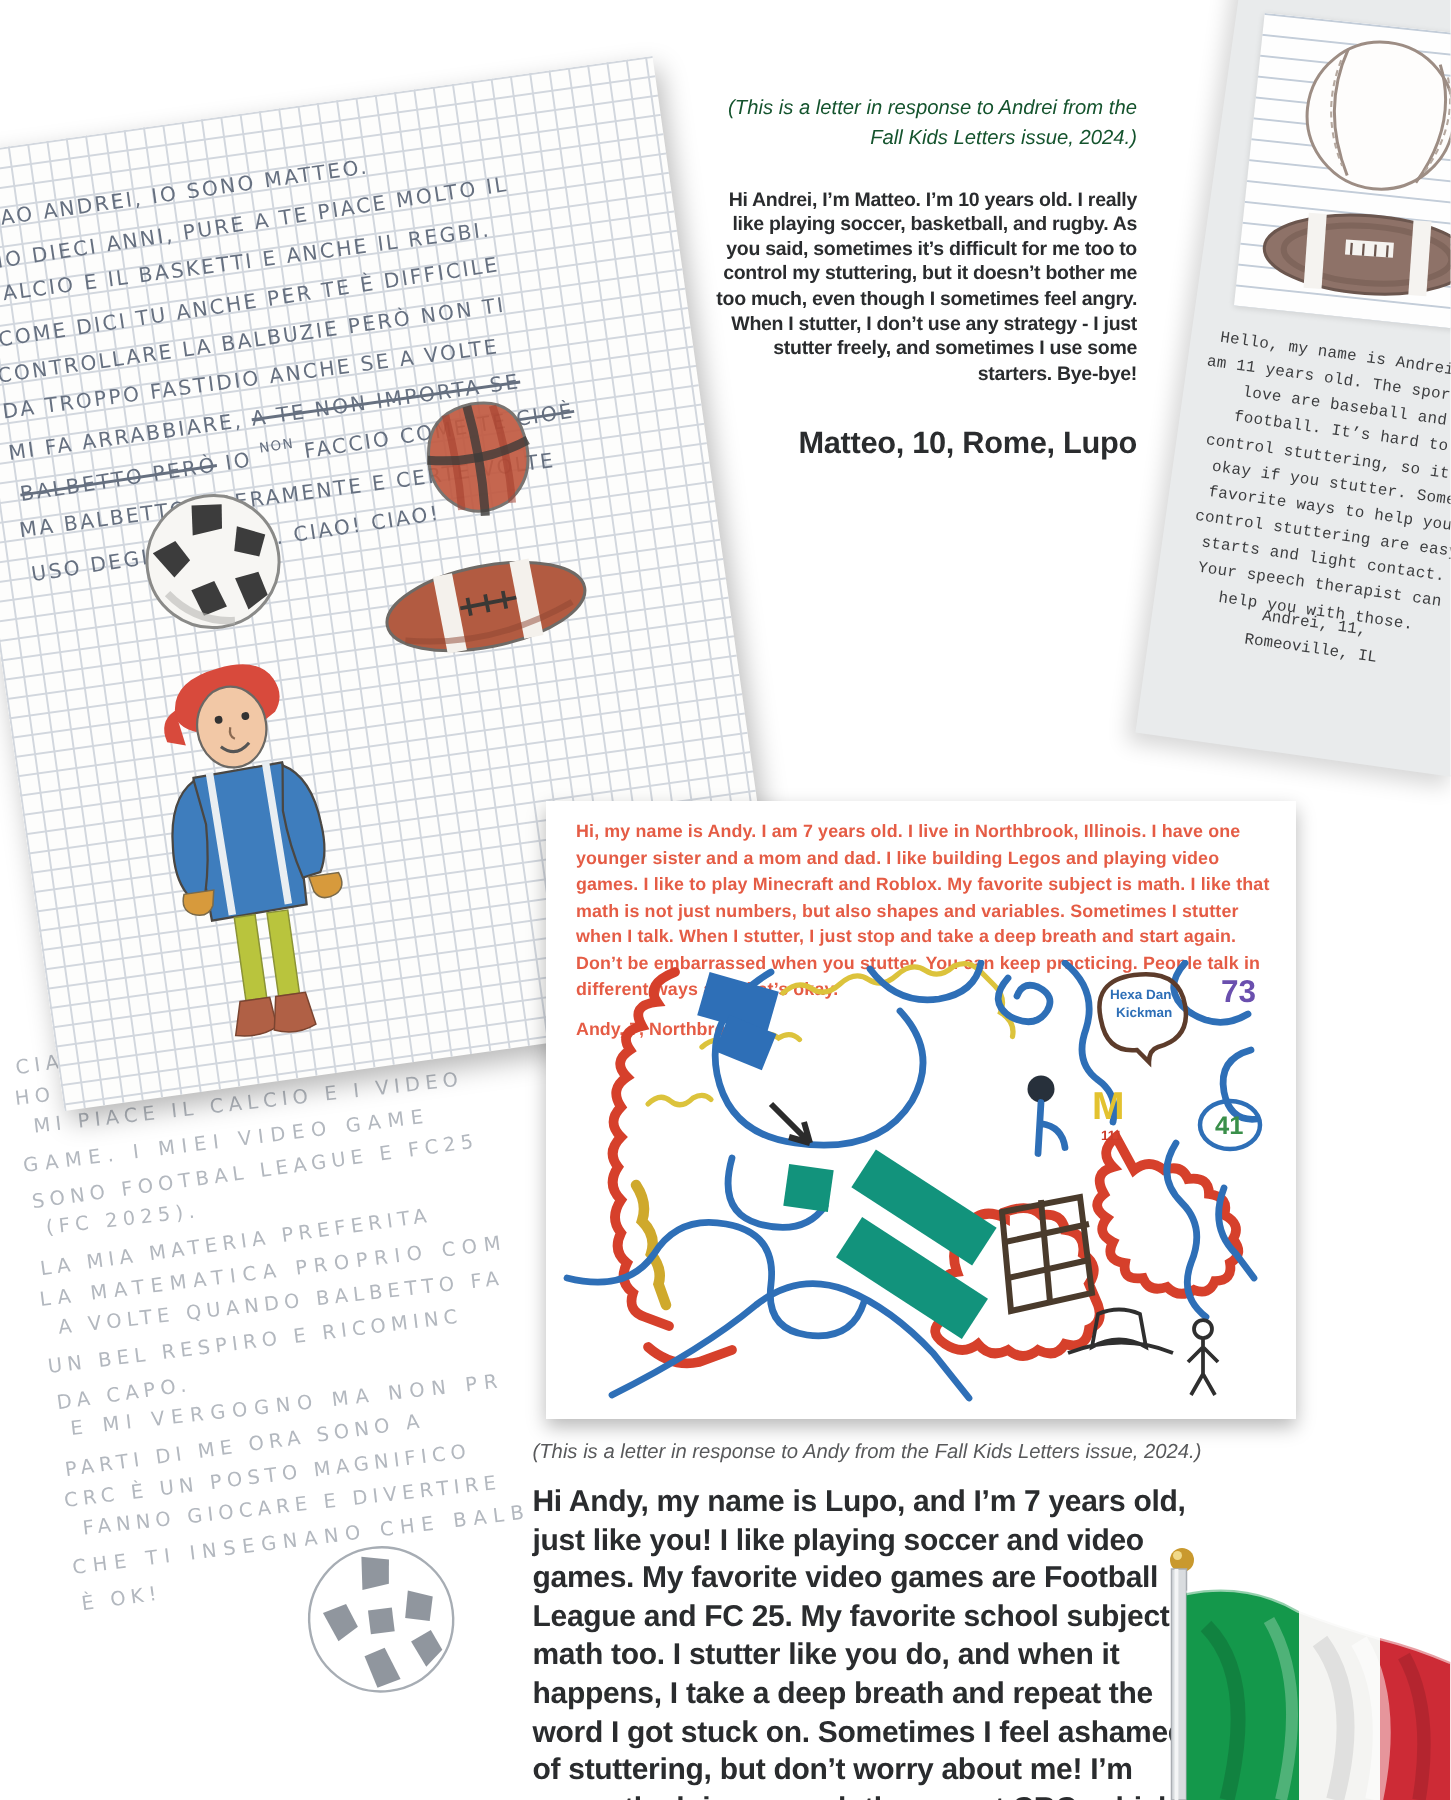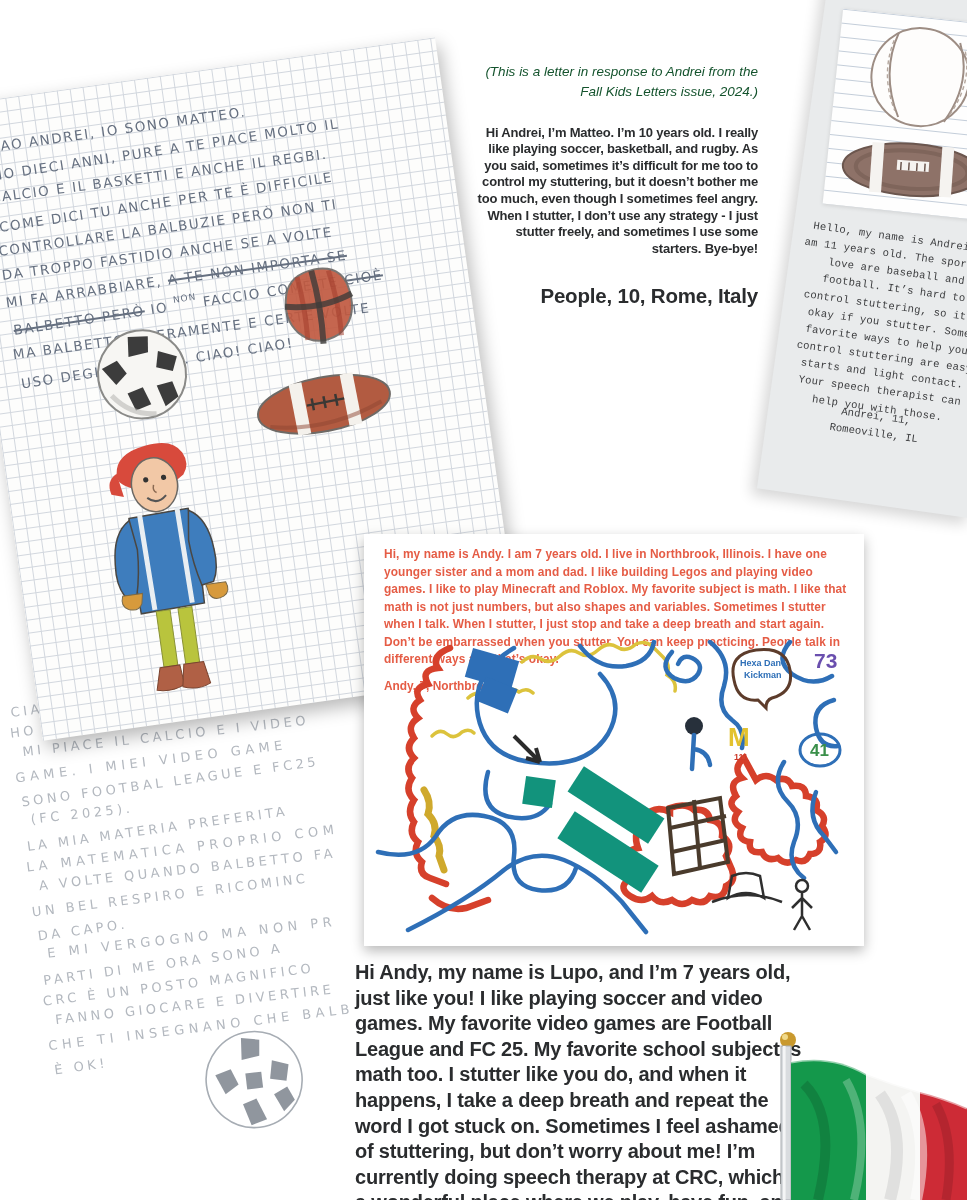--- a/index.html
+++ b/index.html
@@ -167,21 +167,21 @@
     <rect x="44" y="172" width="14" height="56" fill="#b9c43d" stroke="#8b9336"></rect>
     <rect x="66" y="172" width="14" height="56" fill="#b9c43d" stroke="#8b9336"></rect>
     <path d="M40,228 l20,0 l2,20 q-12,6 -28,2 z" fill="#b06045" stroke="#7a4430"></path>
     <path d="M64,228 l20,0 l4,22 q-14,6 -28,0 z" fill="#b06045" stroke="#7a4430"></path>
   </svg>
 </div>
 
 <div class="abs matteo-trans">
   <p class="caption">(This is a letter in response to Andrei from the Fall Kids Letters issue, 2024.)</p>
   <p class="trans-body">Hi Andrei, I’m Matteo. I’m 10 years old. I really like playing soccer, basketball, and rugby. As you said, sometimes it’s difficult for me too to control my stuttering, but it doesn’t bother me too much, even though I sometimes feel angry. When I stutter, I don’t use any strategy - I just stutter freely, and sometimes I use some starters. Bye-bye!</p>
-  <p class="trans-attr">People, 10, Rome, Italy</p>
+  <p class="trans-attr">Matteo, 10, Rome, Lupo</p>
 </div>
 
 <div class="abs andrei-card">
   <div class="abs andrei-paper">
     <svg class="abs" style="left:28px;top:6px" width="112" height="110" viewBox="0 0 112 110">
       <circle cx="56" cy="54" r="49" fill="#fefdfc" stroke="#9d8d84" stroke-width="2"></circle>
       <path d="M30,12 q-14,42 8,84" stroke="#9d8d84" stroke-width="2" fill="none"></path>
       <path d="M26,20 q-10,36 8,70" stroke="#b5a89f" stroke-width="1.4" fill="none" stroke-dasharray="4 3"></path>
       <path d="M92,16 q16,38 -8,80" stroke="#9d8d84" stroke-width="2" fill="none"></path>
       <path d="M98,24 q10,32 -10,66" stroke="#b5a89f" stroke-width="1.4" fill="none" stroke-dasharray="4 3"></path>
@@ -254,20 +254,21 @@
     <text class="msub" x="362" y="120">111</text>
     <g stroke="#2f2f2f" stroke-width="2.5" fill="none">
       <path d="M356,258 q18,-10 36,0 l-4,-22 q-14,-6 -28,0 z M340,262 q36,-14 70,0"></path>
       <circle cx="430" cy="246" r="6"></circle>
       <path d="M430,252 l0,24 m0,-18 l-10,10 m10,-10 l10,10 m-10,8 l-8,14 m8,-14 l8,14"></path>
     </g>
   </svg>
 </div>
 
 <div class="abs lupo-trans">
+  <p class="lupo-caption">(This is a letter in response to Andy from the Fall Kids Letters issue, 2024.)</p>
   <p class="lupo-body">Hi Andy, my name is Lupo, and I’m 7 years old, just like you! I like playing soccer and video games. My favorite video games are Football League and FC 25. My favorite school subject is math too. I stutter like you do, and when it happens, I take a deep breath and repeat the word I got stuck on. Sometimes I feel ashamed of stuttering, but don’t worry about me! I’m currently doing speech therapy at CRC, which is a wonderful place where we play, have fun, and learn that it’s okay to stutter!</p>
 
 </div>
 
 <div class="abs flag">
   <svg width="207" height="172" viewBox="0 0 207 172">
     <circle cx="28" cy="12" r="8" fill="#c9992e"></circle>
     <circle cx="25" cy="9" r="3" fill="#f0d98a"></circle>
     <rect x="21" y="18" width="10" height="154" fill="#d9dcdf" stroke="#a9adb2" stroke-width="1"></rect>
     <rect x="23" y="18" width="2.6" height="154" fill="#f4f5f6"></rect>

